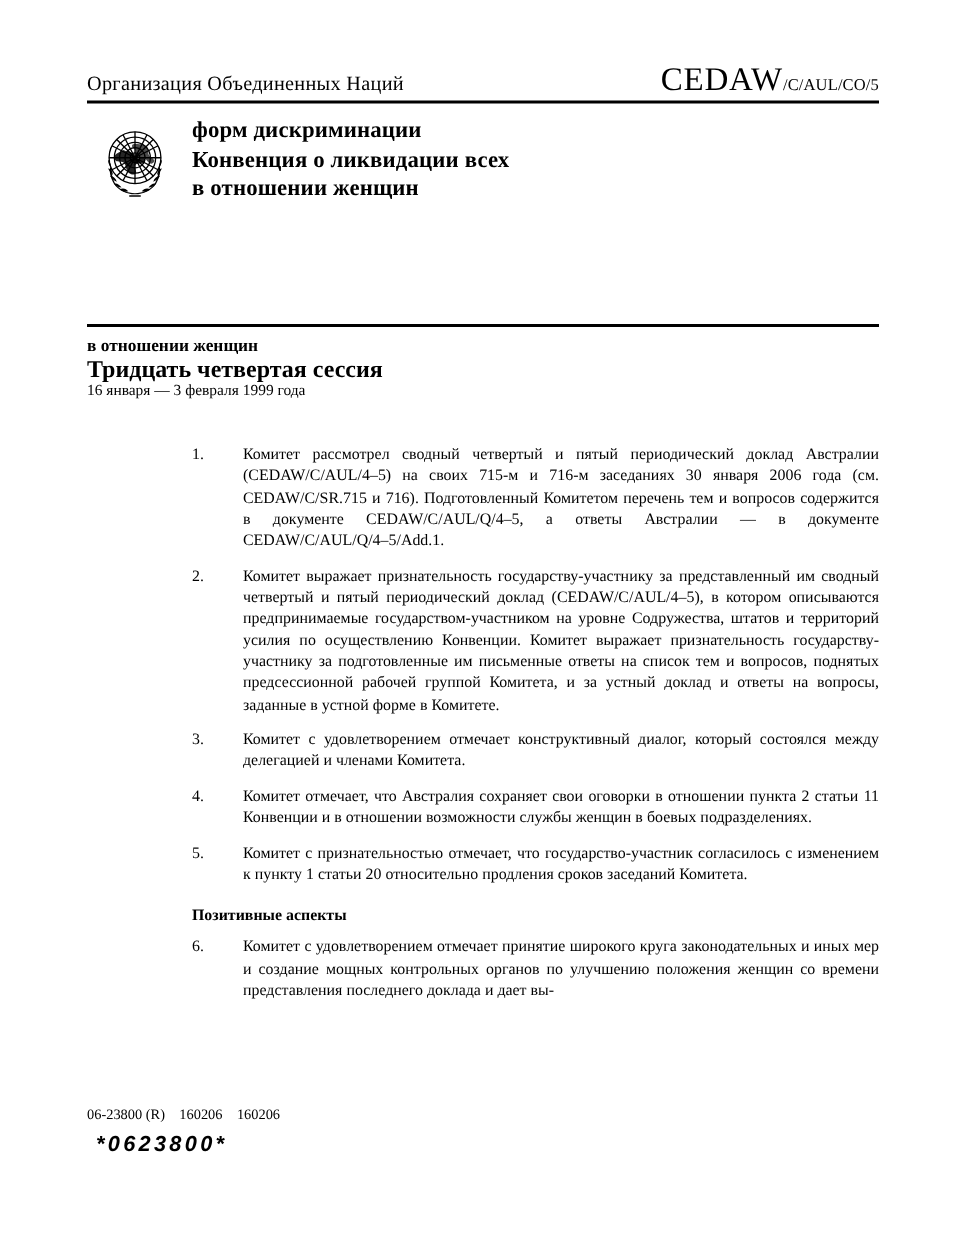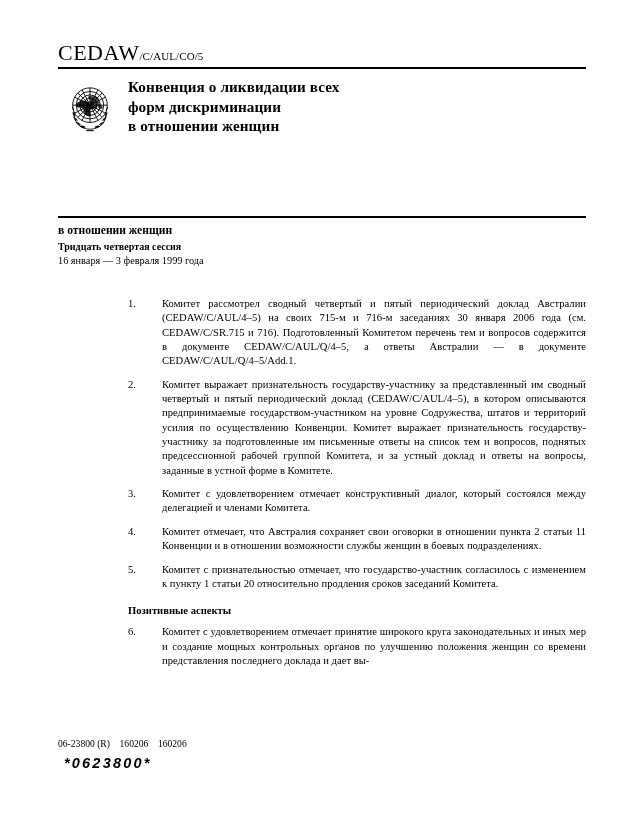--- a/index.html
+++ b/index.html
@@ -104,21 +104,21 @@
     border-top: 2.2px solid #000;
     margin: 0 0 6px 0;
     width: 100%;
   }
   .committee-name {
     font-size: 11.6px;
     font-weight: bold;
     line-height: 14.6px;
   }
   .session {
-    font-size: 10px;
+    font-size: 16px;
     font-weight: bold;
     line-height: 14px;
     margin-top: 1px;
   }
   .session-dates {
     font-size: 10.3px;
     line-height: 14px;
   }
 
   
@@ -184,20 +184,21 @@
   }
 </style>
 </head>
 <body>
 
 <div class="page">
 
   <div class="masthead">
 
     <div class="masthead-toprow">
+      <div class="org-name">Организация Объединенных Наций</div>
       <div class="symbol">
         <span class="symbol-main">CEDAW</span>
         <span class="symbol-suffix">/C/AUL/CO/5</span>
       </div>
     </div>
 
     <hr class="rule-thick">
 
     <div class="masthead-body">
 
@@ -224,22 +225,22 @@
           </g>
           <g fill="#000">
             <path d="M50 82c-9 0-17-4-22-11-3-5-5-11-4-17l2 1c-1 6 1 12 4 17 5 6 12 9 20 9s15-3 20-9c3-5 5-11 4-17l2-1c1 6-1 12-4 17-5 7-13 11-22 11z"></path>
             <path d="M25 54c-2-2-3-5-3-8 2 2 3 5 3 8zM27 62c-2-2-4-4-5-7 3 1 5 4 5 7zM31 69c-3-1-5-3-7-6 3 0 6 2 7 6zM36 75c-3 0-6-2-8-4 3-1 6 1 8 4zM43 79c-3 1-6 0-9-2 3-2 7-1 9 2zM75 54c2-2 3-5 3-8-2 2-3 5-3 8zM73 62c2-2 4-4 5-7-3 1-5 4-5 7zM69 69c3-1 5-3 7-6-3 0-6 2-7 6zM64 75c3 0 6-2 8-4-3-1-6 1-8 4zM57 79c3 1 6 0 9-2-3-2-7-1-9 2z"></path>
             <path d="M44 83h12v1.6H44z"></path>
           </g>
         </svg>
       </div>
 
       <div class="conv-title">
+        <div>форм дискриминации</div>
         <div>Конвенция о ликвидации всех</div>
-        <div>форм дискриминации</div>
         <div>в отношении женщин</div>
       </div>
 
 
     </div>
   </div>
 
   <div class="committee-wrap">
     <hr class="rule-thick2">
     <div class="committee-name">

